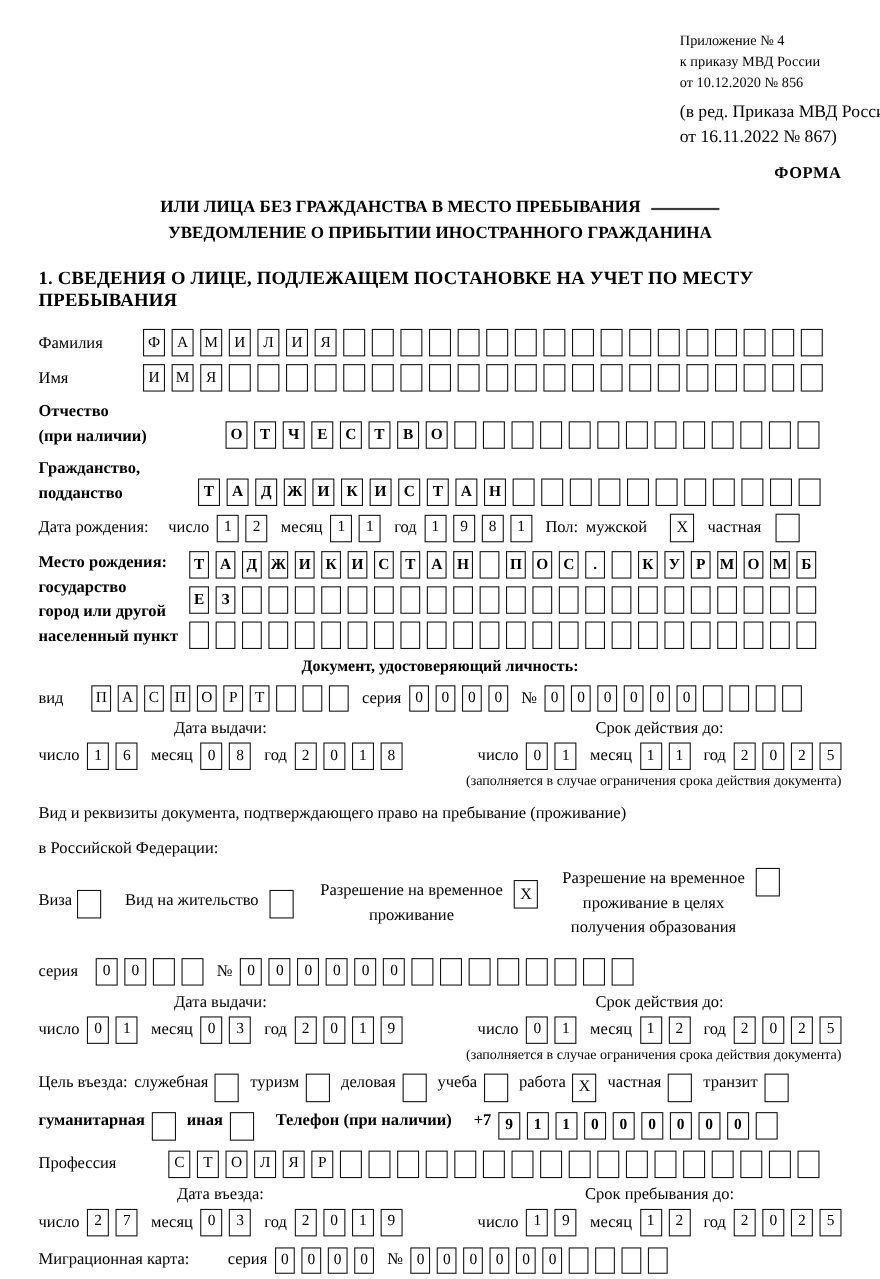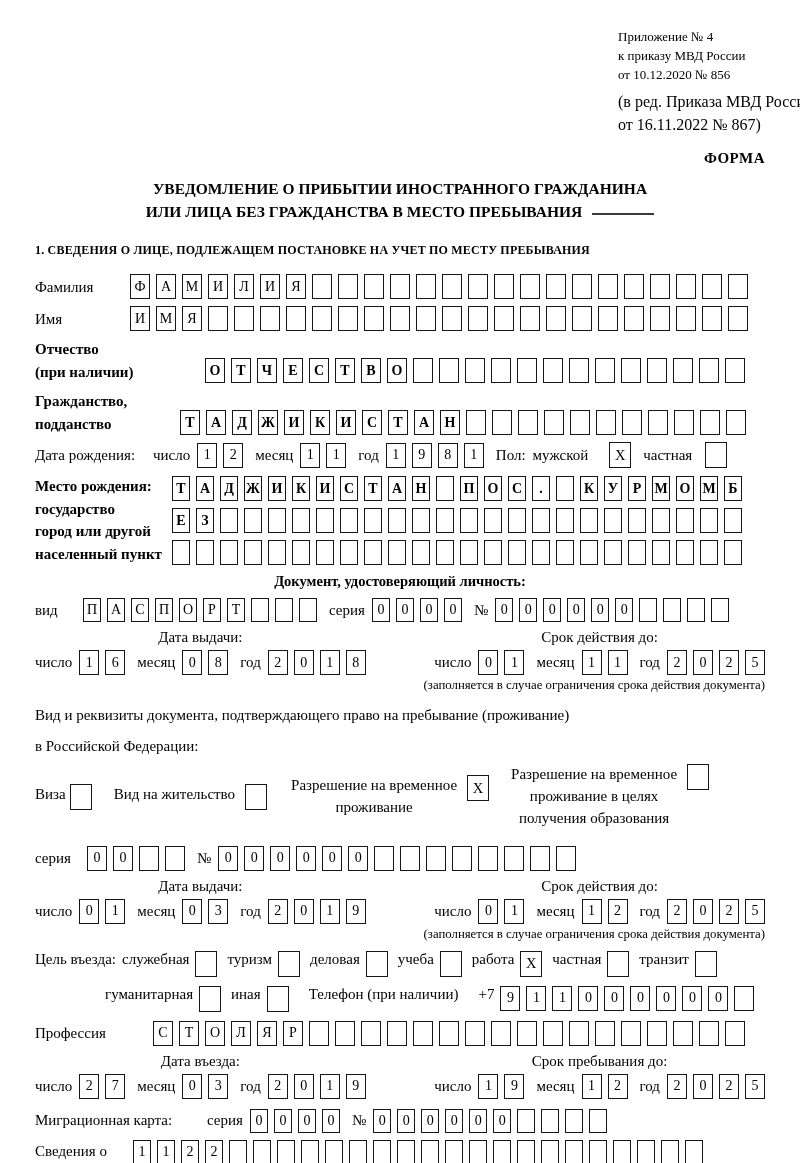--- a/index.html
+++ b/index.html
@@ -8,21 +8,21 @@
   .page{box-sizing:border-box;width:800px;height:1163px;padding:28px 35px 0 35px;border-radius:15px;}
 
   .top-note{margin-left:583px;font-size:13px;line-height:1.45;white-space:nowrap;}
   .top-note .rev{font-size:16px;}
   .top-note .gap{height:5px;}
   .forma{text-align:right;font-weight:bold;font-size:15px;margin:14px 0 10px 0;letter-spacing:.5px;}
 
   .title{text-align:center;font-weight:bold;font-size:15.5px;line-height:1.5;margin-bottom:20px;}
   .uline{display:inline-block;width:62px;border-bottom:2px solid #3a3a3a;margin-left:10px;transform:translateY(-2px);}
 
-  .sect{font-weight:bold;font-size:12px;margin-bottom:16px;letter-spacing:.2px;}
+  .sect{font-weight:bold;font-size:17px;margin-bottom:16px;letter-spacing:.2px;}
 
   .crow{display:flex;align-items:center;margin-bottom:7px;}
   .crow.top{align-items:flex-end;font-weight:bold;}
   .lab{flex:0 0 auto;line-height:1.5;}
   .w95{width:95px;}  .w170{width:170px;}  .w145{width:145px;}
   .w137{width:137px;} .w118{width:118px;}  .w98{width:98px;}
 
   .cells{display:flex;gap:6px;flex:0 0 auto;}
   .cell{box-sizing:border-box;width:20px;height:25px;border:1.6px solid #161616;
         display:flex;align-items:center;justify-content:center;font-size:14px;flex:0 0 auto;background:#fff;}
@@ -48,21 +48,21 @@
   .para{line-height:1.8;margin-bottom:4px;}
 
   .permits{display:flex;align-items:center;margin:2px 0 16px 0;}
   .permit{display:flex;align-items:flex-start;flex:0 0 auto;}
   .plabel{text-align:center;line-height:1.45;margin-right:10px;}
   .permit .chk{margin-top:0;}
 
   .purpose-row{display:flex;align-items:flex-start;margin-bottom:9px;}
   .purpose-row .pword{margin:0 6px 0 10px;flex:0 0 auto;}
   .purpose-row .pword.first{margin-left:0;}
-  .indent70{margin-left:70px;}
+  .indent70{font-weight:bold;}
 
   .reps{display:flex;align-items:flex-start;margin-top:2px;}
   .reps-right{display:flex;flex-direction:column;gap:8px;}
 </style>
 </head>
 <body>
 
 <div class="page">
 
   <div class="top-note">
@@ -70,22 +70,22 @@
     <div>к приказу МВД России</div>
     <div>от 10.12.2020 № 856</div>
     <div class="gap"></div>
     <div class="rev">(в ред. Приказа МВД России</div>
     <div class="rev">от 16.11.2022 № 867)</div>
   </div>
 
   <div class="forma">ФОРМА</div>
 
   <div class="title">
+    <div><span>ИЛИ ЛИЦА БЕЗ ГРАЖДАНСТВА В МЕСТО ПРЕБЫВАНИЯ</span><span class="uline"></span></div>
     <div>УВЕДОМЛЕНИЕ О ПРИБЫТИИ ИНОСТРАННОГО ГРАЖДАНИНА</div>
-    <div><span>ИЛИ ЛИЦА БЕЗ ГРАЖДАНСТВА В МЕСТО ПРЕБЫВАНИЯ</span><span class="uline"></span></div>
   </div>
 
   <div class="sect">1. СВЕДЕНИЯ О ЛИЦЕ, ПОДЛЕЖАЩЕМ ПОСТАНОВКЕ НА УЧЕТ ПО МЕСТУ ПРЕБЫВАНИЯ</div>
 
   <div class="crow">
     <div class="lab w95">Фамилия</div>
     <div class="cells">
         <div class="cell">Ф</div>
         <div class="cell">А</div>
         <div class="cell">М</div>

